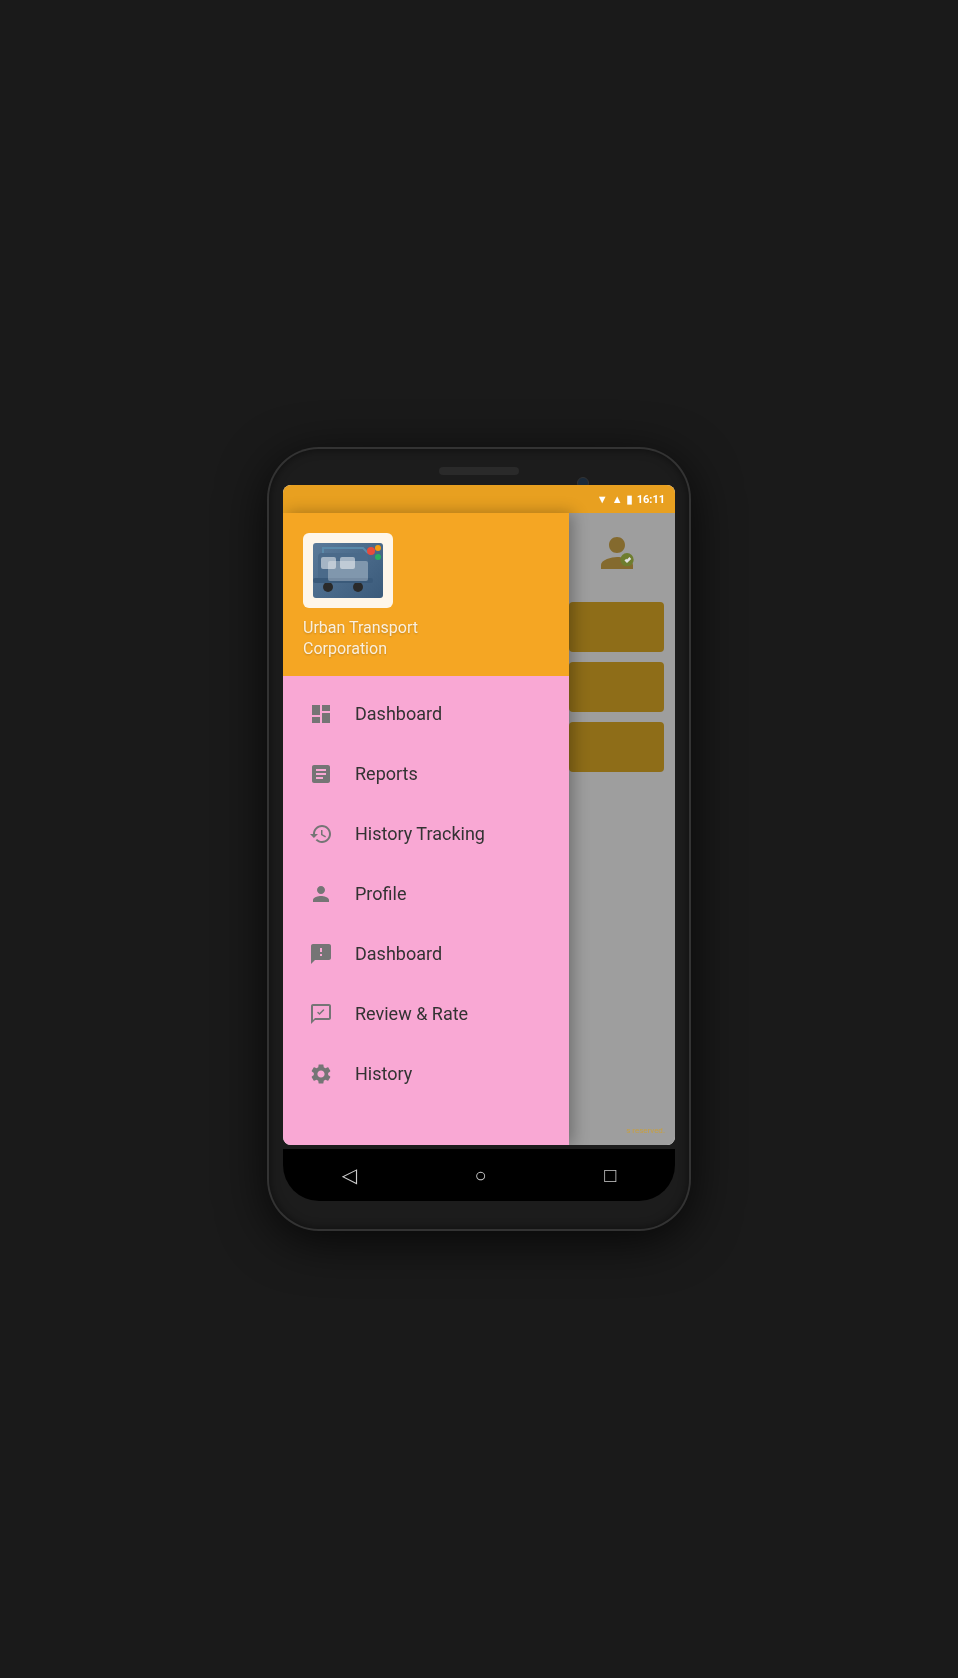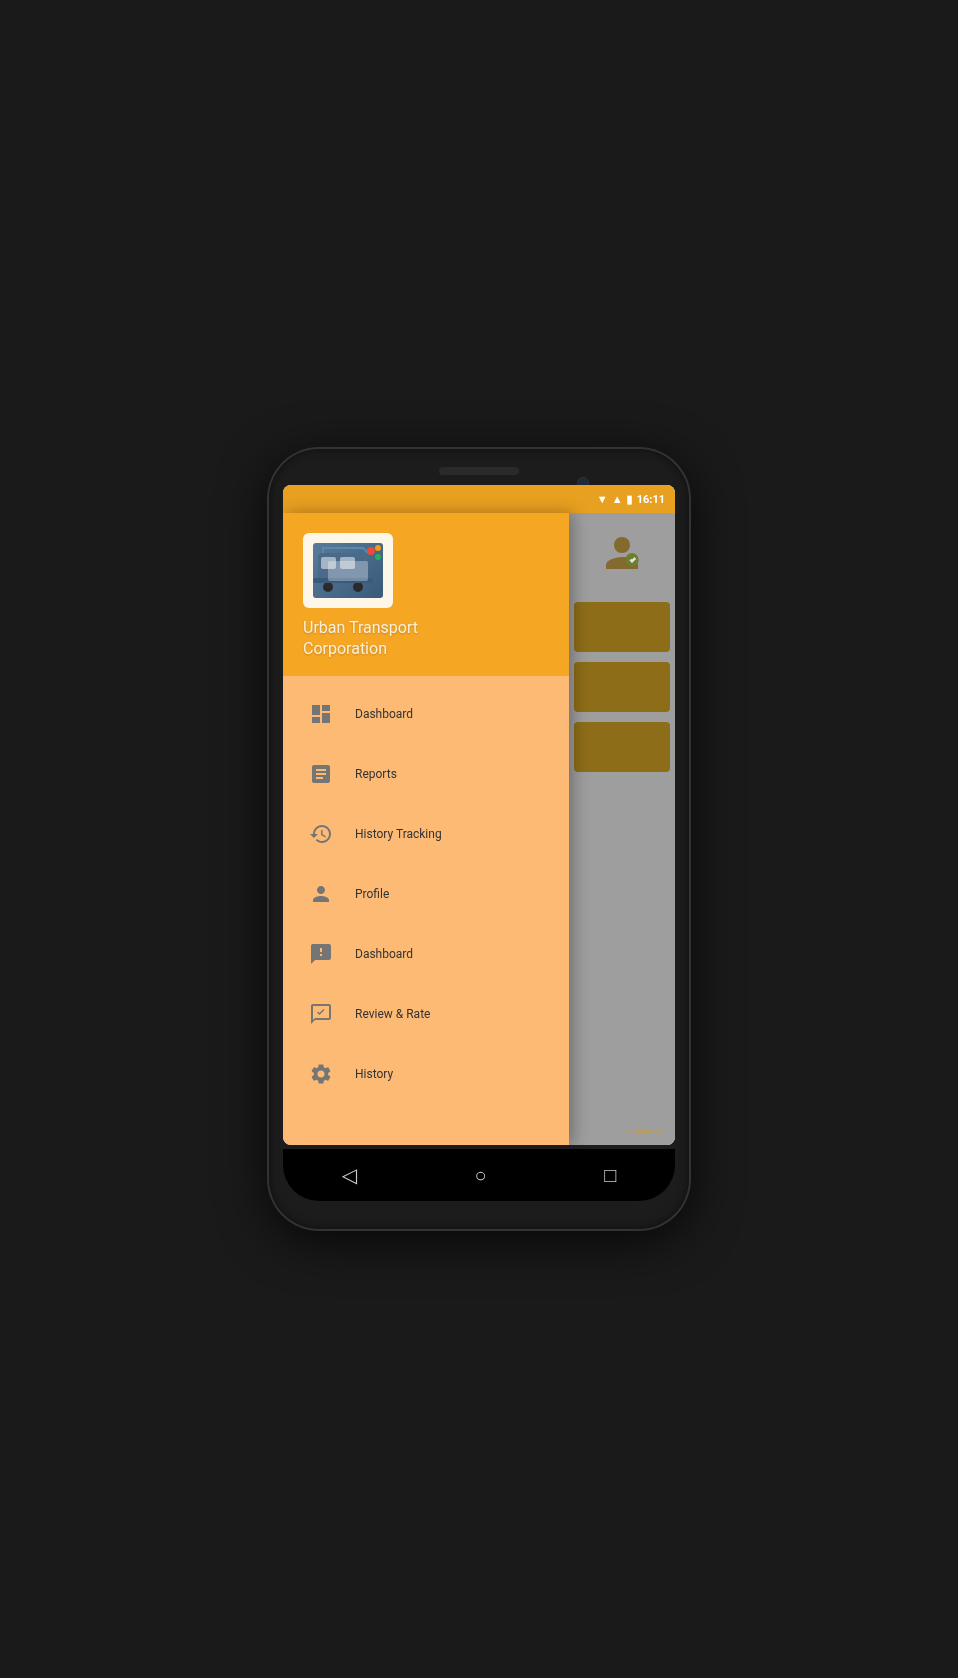--- a/index.html
+++ b/index.html
@@ -74,21 +74,21 @@
     .screen-content {
       display: flex;
       height: calc(100% - 28px);
       position: relative;
     }
 
     
     .drawer {
       width: 73%;
       height: 100%;
-      background: #fdba74;
+      background: #f9a8d4;
       position: absolute;
       left: 0;
       top: 0;
       z-index: 10;
       display: flex;
       flex-direction: column;
       box-shadow: 4px 0 15px rgba(0,0,0,0.3);
     }
 
     
@@ -160,36 +160,35 @@
       width: 28px;
       height: 28px;
       display: flex;
       align-items: center;
       justify-content: center;
       color: #757575;
       flex-shrink: 0;
     }
 
     .menu-label {
-      font-size: 12px;
+      font-size: 18px;
       color: #333;
       font-weight: 400;
     }
 
     
     .bg-content {
       position: absolute;
       right: 0;
       top: 0;
       width: 27%;
       height: 100%;
       background: #9e9e9e;
       display: flex;
       flex-direction: column;
-      align-items: center;
       padding-top: 10px;
       gap: 10px;
     }
 
     .bg-avatar-area {
       width: 90%;
       display: flex;
       justify-content: center;
       padding: 10px 0;
     }

